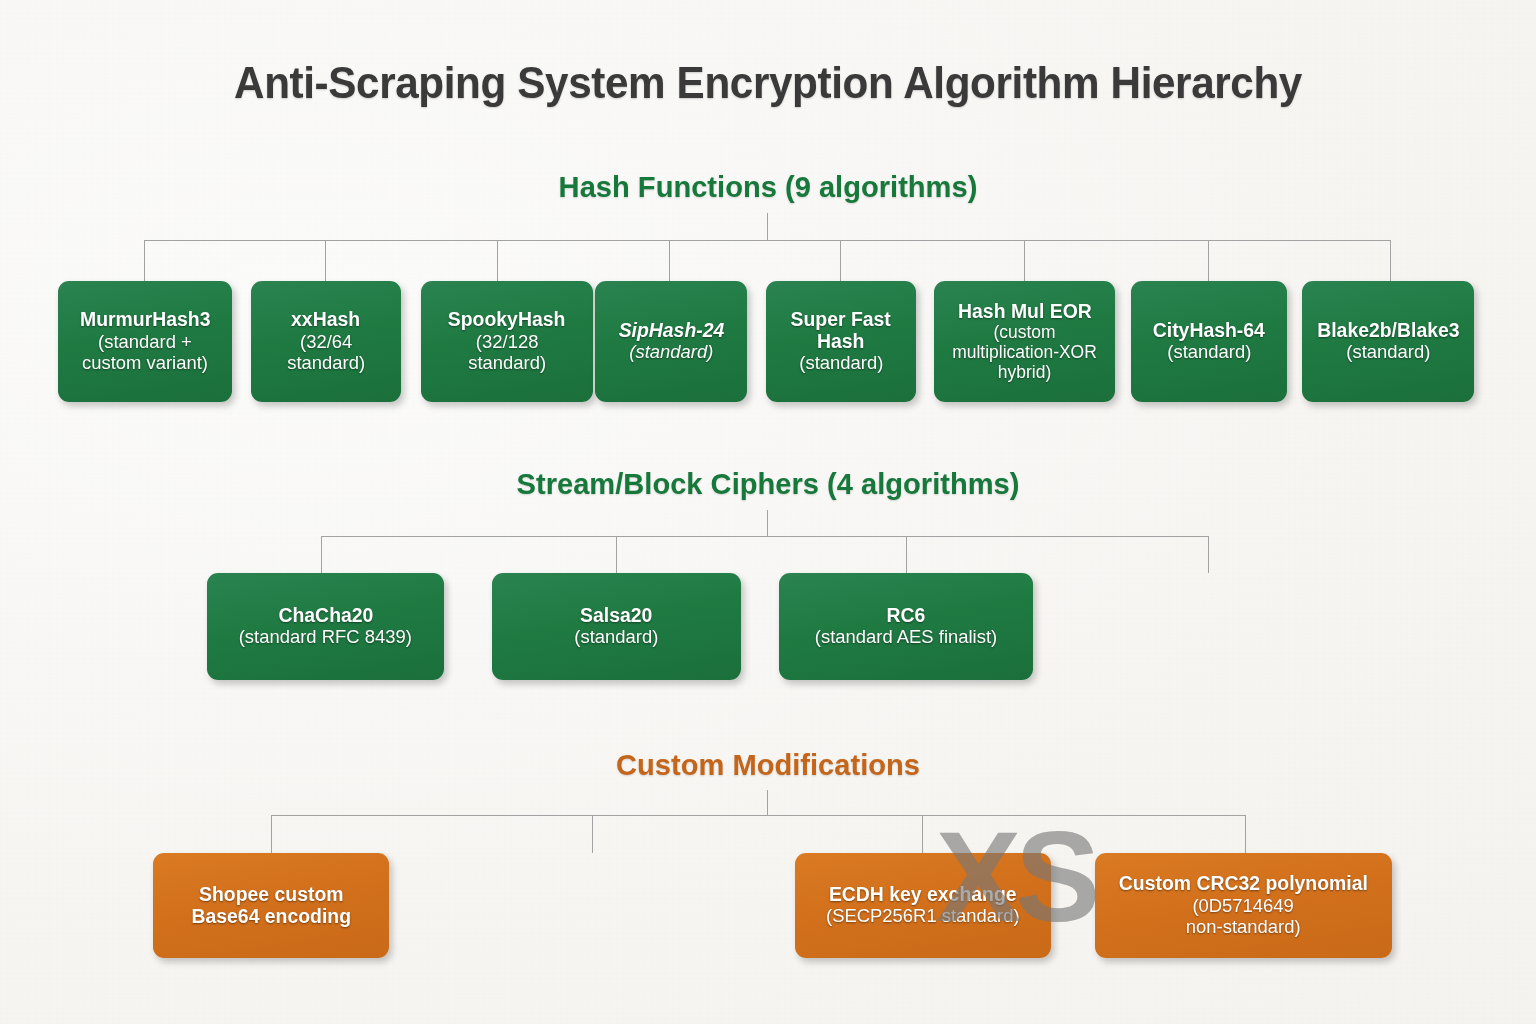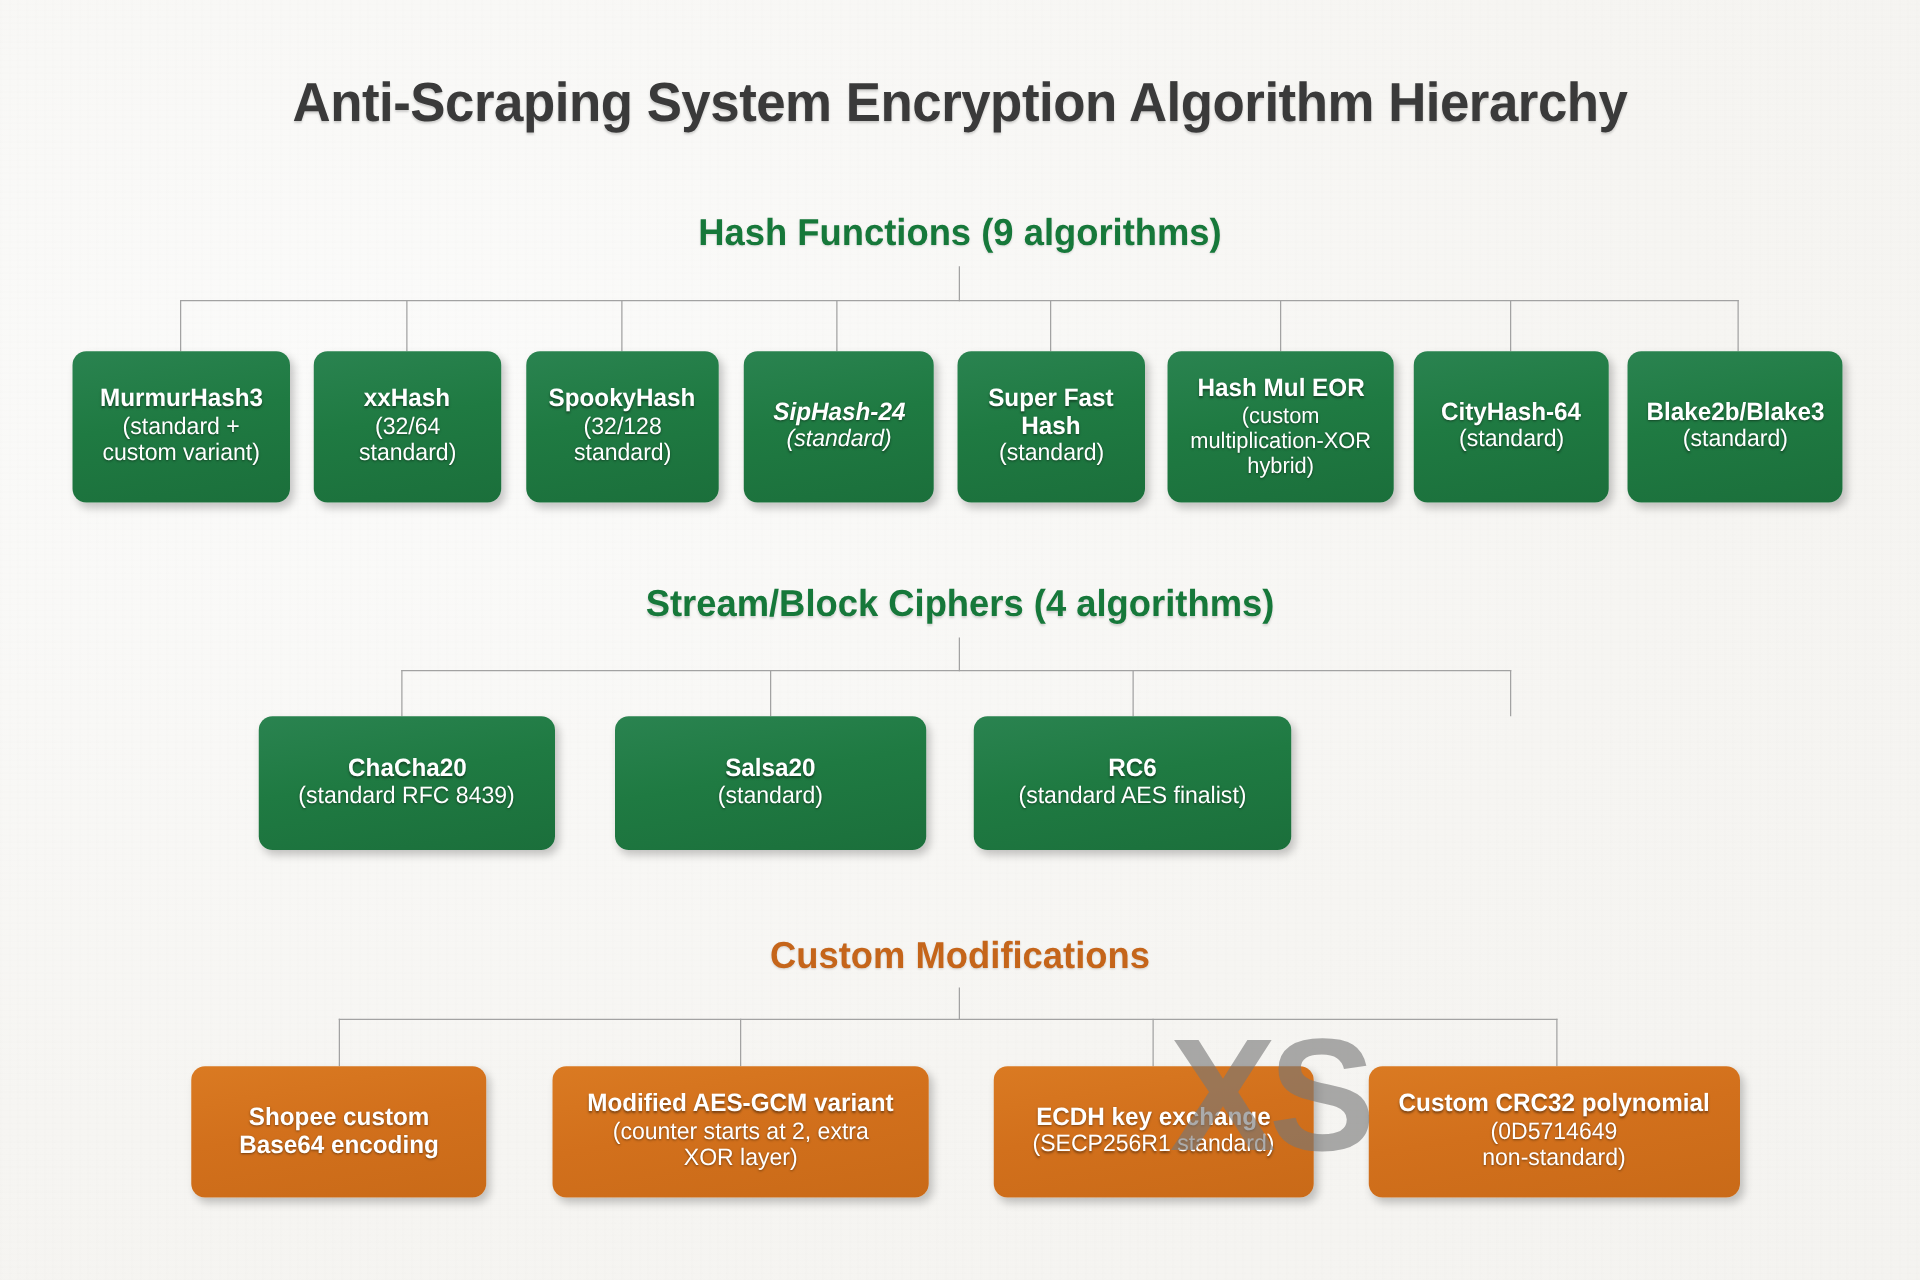--- a/index.html
+++ b/index.html
@@ -145,21 +145,21 @@
   <div class="conn v" style="left:1390px; top:240px; height:41px;"></div>
 
   <div class="node green" style="left:58px;  top:281px; width:174px; height:121px;">
     <div class="t">MurmurHash3</div>
     <div class="s">(standard +<br>custom variant)</div>
   </div>
   <div class="node green" style="left:251px; top:281px; width:150px; height:121px;">
     <div class="t">xxHash</div>
     <div class="s">(32/64<br>standard)</div>
   </div>
-  <div class="node green" style="left:421px; top:281px; width:154px; height:121px;">
+  <div class="node green" style="left:421px; top:281px; width:172px; height:121px;">
     <div class="t">SpookyHash</div>
     <div class="s">(32/128<br>standard)</div>
   </div>
   <div class="node green" style="left:595px; top:281px; width:152px; height:121px;font-style:italic;">
     <div class="t">SipHash-24</div>
     <div class="s">(standard)</div>
   </div>
   <div class="node green" style="left:766px; top:281px; width:150px; height:121px;">
     <div class="t">Super Fast<br>Hash</div>
     <div class="s">(standard)</div>
@@ -205,24 +205,20 @@
   <div class="conn h" style="left:271px; top:815px; width:975px;"></div>
   <div class="conn v" style="left:271px;  top:815px; height:38px;"></div>
   <div class="conn v" style="left:592px;  top:815px; height:38px;"></div>
   <div class="conn v" style="left:922px;  top:815px; height:38px;"></div>
   <div class="conn v" style="left:1245px; top:815px; height:38px;"></div>
 
   <div class="node orange" style="left:153px; top:853px; width:236px; height:105px;">
     <div class="t">Shopee custom<br>Base64 encoding</div>
 
   </div>
-  <div class="node orange" style="left:442px; top:853px; width:301px; height:105px;">
-    <div class="t">Modified AES-GCM variant</div>
-    <div class="s">(counter starts at 2, extra<br>XOR layer)</div>
-  </div>
   <div class="node orange" style="left:795px; top:853px; width:256px; height:105px;">
     <div class="t">ECDH key exchange</div>
     <div class="s">(SECP256R1 standard)</div>
   </div>
   <div class="node orange" style="left:1095px; top:853px; width:297px; height:105px;">
     <div class="t">Custom CRC32 polynomial</div>
     <div class="s">(0D5714649<br>non-standard)</div>
   </div>
 
   <div id="watermark">XS</div>

